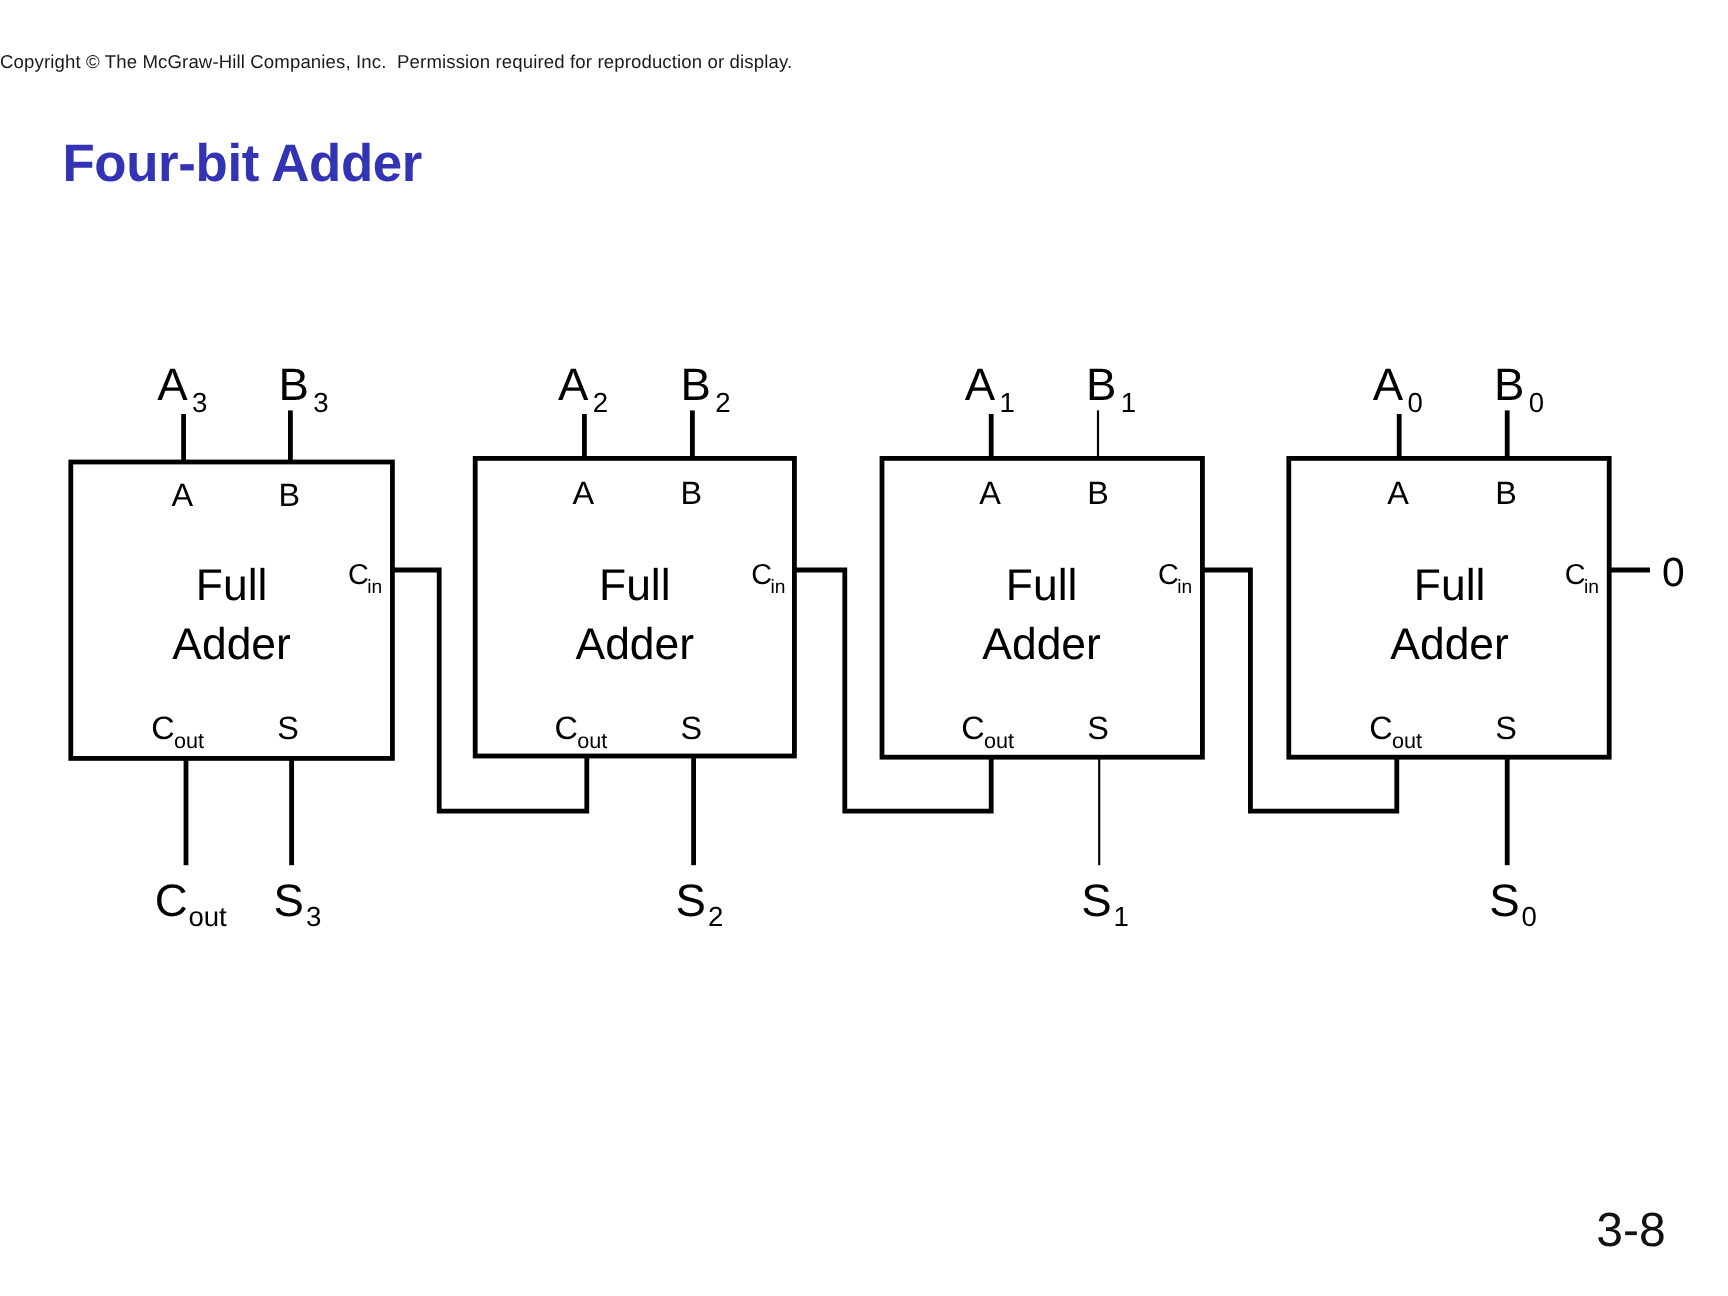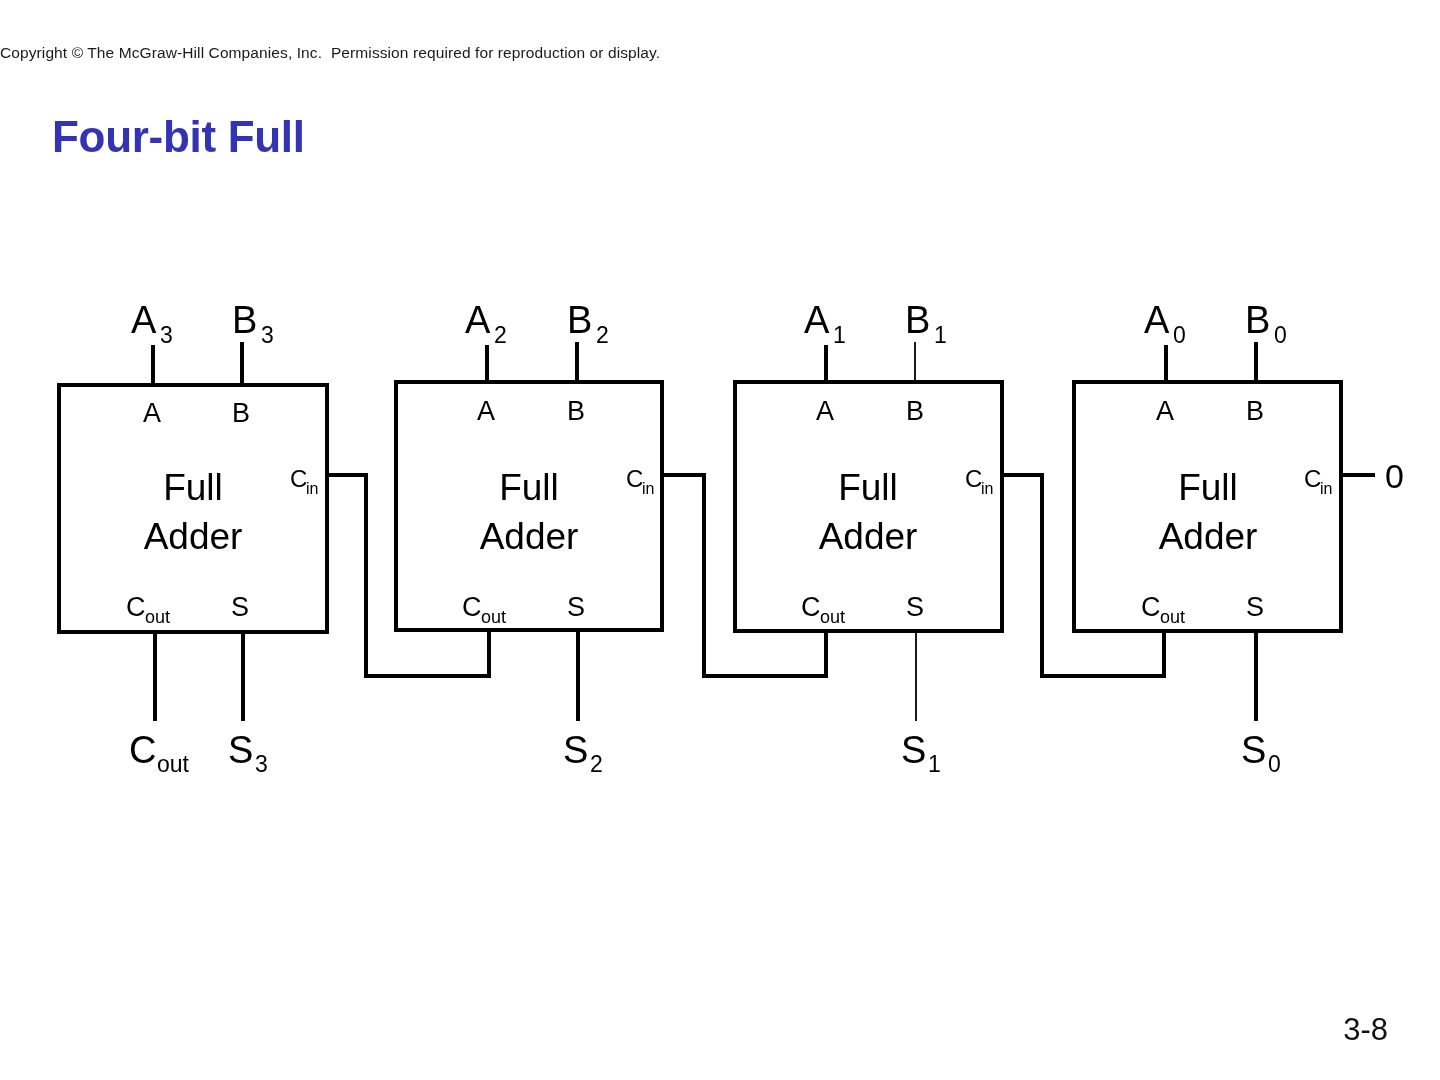--- a/index.html
+++ b/index.html
@@ -36,21 +36,21 @@
     font-size: 44px;
     font-weight: bold;
     color: #3333b5;
     letter-spacing: -0.3px;
   }
 
   #page-number {
     position: absolute;
     right: 52px;
     bottom: 32px;
-    font-size: 31px;
+    font-size: 40px;
     color: #111111;
   }
 
   
   #diagram {
     position: absolute;
     left: 0;
     top: 0;
     width: 1440px;
     height: 1080px;
@@ -107,21 +107,21 @@
   }
   .lbl-zero {
     font-size: 34px;
   }
 </style>
 </head>
 <body>
 
 <div id="copyright-line">Copyright © The McGraw-Hill Companies, Inc.  Permission required for reproduction or display.</div>
 
-<div id="slide-title">Four-bit Full</div>
+<div id="slide-title">Four-bit Adder</div>
 
 <div id="diagram">
 <svg width="1440" height="1080" viewBox="0 0 1440 1080" xmlns="http://www.w3.org/2000/svg">
 
   <g>
     <rect class="box-rect" x="59" y="385" width="268" height="247"></rect>
 
     <line class="wire" x1="153" y1="345" x2="153" y2="385"></line>
     <line class="wire" x1="242" y1="342" x2="242" y2="385"></line>
 

